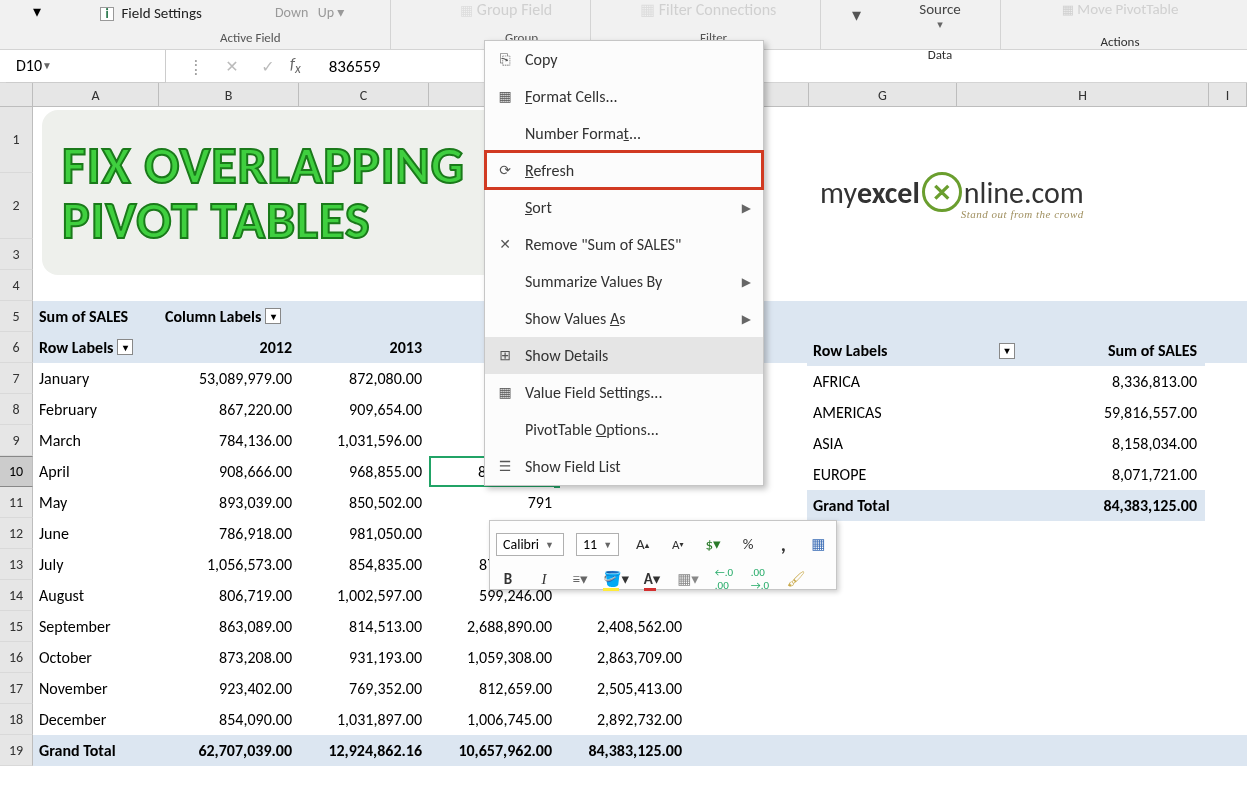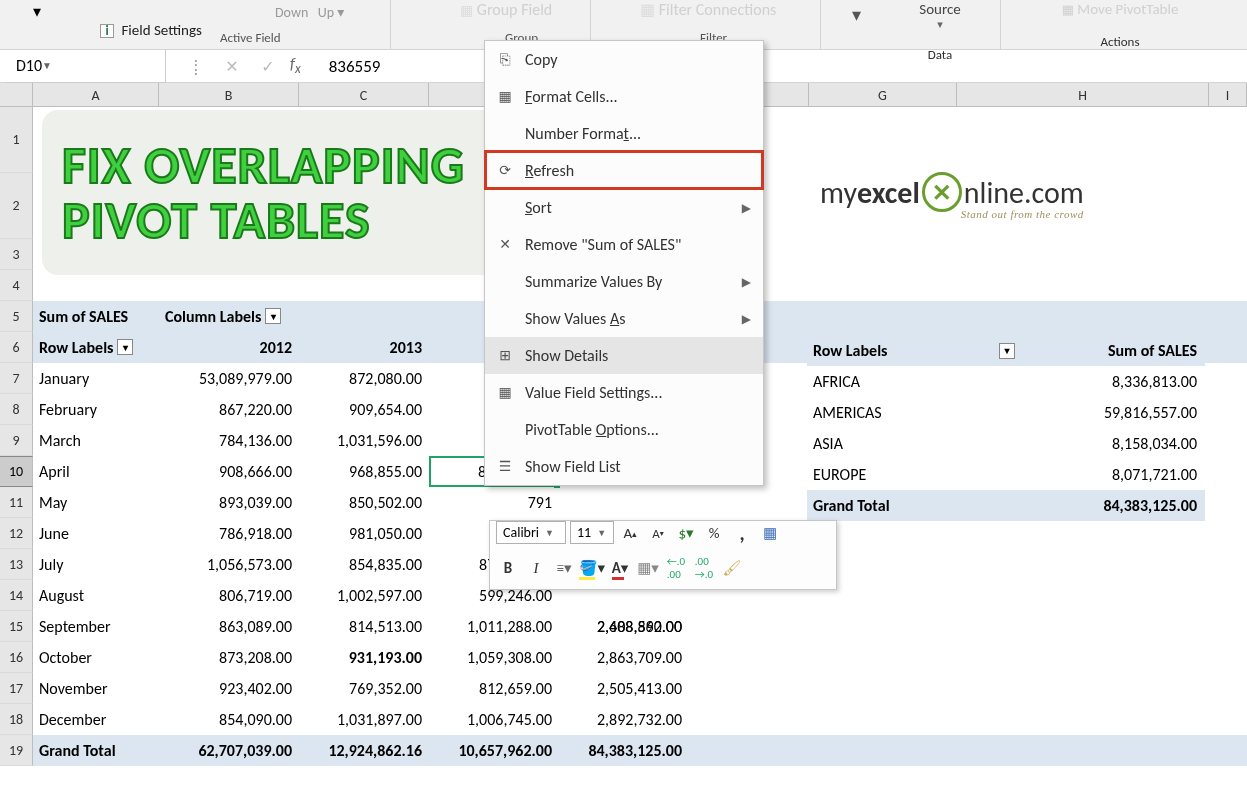--- a/index.html
+++ b/index.html
@@ -1,20 +1,20 @@
 <!DOCTYPE html>
 <html><head>
 <meta charset="utf-8">
 <style>
 * { margin:0; padding:0; box-sizing:border-box; font-family:"Segoe UI","Calibri",Arial,sans-serif; }
 body { background:#fff; width:1247px; height:806px; overflow:hidden; position:relative; }
 
 
 .ribbon { height:50px; background:#f1f1f1; border-bottom:1px solid #d4d4d4; display:flex; position:relative; }
-.fieldset { position:absolute; left:100px; top:21px; font-size:15px; color:#222; }
+.fieldset { position:absolute; left:100px; top:4px; font-size:15px; color:#222; }
 .fieldset .iico { color:#217346; font-weight:bold; margin-right:4px; font-size:13px; display:inline-block; width:14px; height:14px; background:#fff; border:1px solid #999; text-align:center; line-height:12px; }
 .downup { position:absolute; left:275px; top:4px; font-size:14px; color:#999; }
 .groupf { position:absolute; left:460px; top:0px; font-size:16px; color:#ccc; }
 .filterc { position:absolute; left:640px; top:0px; font-size:16px; color:#ccc; }
 .ddarrow { position:absolute; left:33px; top:2px; width:20px; height:20px; }
 .srcgrp { position:absolute; left:880px; top:0; width:120px; text-align:center; }
 .srcgrp .t1 { font-size:15px; color:#444; }
 .srcgrp .t2 { font-size:13px; color:#303030; margin-top:16px; }
 .actgrp { position:absolute; left:1040px; top:0; width:160px; text-align:center; }
 .actgrp .t1 { font-size:15px; color:#ccc; }
@@ -65,21 +65,21 @@
 .ctxmenu { position:absolute; left:484px; top:40px; width:280px; background:#fcfcfc; border:1px solid #c6c6c6; box-shadow:3px 3px 6px rgba(0,0,0,0.25); z-index:50; font-size:16px; }
 .ctxmenu .mi { height:37px; display:flex; align-items:center; padding:0 14px 0 8px; color:#333; position:relative; }
 .ctxmenu .mi .ico { width:24px; display:inline-flex; align-items:center; justify-content:center; color:#555; margin-right:8px; font-size:14px; }
 .ctxmenu .mi .sub { position:absolute; right:12px; color:#666; font-size:12px; }
 .ctxmenu .mi.hover { background:#e5e5e5; }
 .ctxmenu .mi .ul { text-decoration:underline; }
 .refresh-hl { position:absolute; left:484px; top:150px; width:280px; height:40px; border:3px solid #d13a22; z-index:60; pointer-events:none; }
 
 
 .minitb { position:absolute; left:489px; top:520px; width:348px; height:70px; background:#fdfdfd; border:1px solid #c6c6c6; box-shadow:2px 2px 5px rgba(0,0,0,0.2); z-index:40; }
-.minitb .r1,.minitb .r2 { display:flex; align-items:flex-start; height:35px; padding:0 6px; gap:4px; }
+.minitb .r1,.minitb .r2 { display:flex; align-items:flex-end; height:35px; padding:0 6px; gap:12px; }
 .minitb .sel { border:1px solid #b0b0b0; background:#fff; font-size:14px; padding:2px 6px; display:flex; align-items:center; gap:6px; }
 .minitb .btn { width:24px; height:24px; display:flex; align-items:center; justify-content:center; font-size:15px; color:#333; }
 
 
 .pt2 { position:absolute; left:807px; top:335px; width:398px; }
 .pt2 .prow { display:flex; height:31px; font-size:16px; }
 .pt2 .prow .c1 { width:214px; padding-left:6px; display:flex; align-items:center; justify-content:space-between; padding-right:6px; }
 .pt2 .prow .c2 { width:184px; padding-right:8px; display:flex; align-items:center; justify-content:flex-end; }
 .pt2 .hdr { background:#dce6f1; font-weight:700; }
 .pt2 .gt { background:#dce6f1; font-weight:700; }
@@ -318,32 +318,31 @@
         <div class="cell" style="width: 120px;"></div>
         <div class="cell" style="width: 148px;"></div>
         <div class="cell" style="width: 252px;"></div>
         <div class="cell" style="width: 38px;"></div>
       </div>
       <div class="row" style="height: 31px;">
         <div class="rowhdr" style="width: 33px; height: 31px;">15</div>
         <div class="cell" style="width: 126px;">September</div>
         <div class="cell r" style="width: 140px;">863,089.00</div>
         <div class="cell r" style="width: 130px;">814,513.00</div>
-        <div class="cell r" style="width: 130px;">1,011,288.00</div>
         <div class="cell r" style="width: 130px;">2,688,890.00</div>
         <div class="cell" style="width: 120px;"></div>
         <div class="cell" style="width: 148px;"></div>
         <div class="cell" style="width: 252px;"></div>
         <div class="cell" style="width: 38px;"></div>
       </div>
       <div class="row" style="height: 31px;">
         <div class="rowhdr" style="width: 33px; height: 31px;">16</div>
         <div class="cell" style="width: 126px;">October</div>
         <div class="cell r" style="width: 140px;">873,208.00</div>
-        <div class="cell r" style="width: 130px; font-weight: bold;">931,193.00</div>
+        <div class="cell r" style="width: 130px;">931,193.00</div>
         <div class="cell r" style="width: 130px;">1,059,308.00</div>
         <div class="cell r" style="width: 130px;">2,863,709.00</div>
         <div class="cell" style="width: 120px;"></div>
         <div class="cell" style="width: 148px;"></div>
         <div class="cell" style="width: 252px;"></div>
         <div class="cell" style="width: 38px;"></div>
       </div>
       <div class="row" style="height: 31px;">
         <div class="rowhdr" style="width: 33px; height: 31px;">17</div>
         <div class="cell" style="width: 126px;">November</div>

